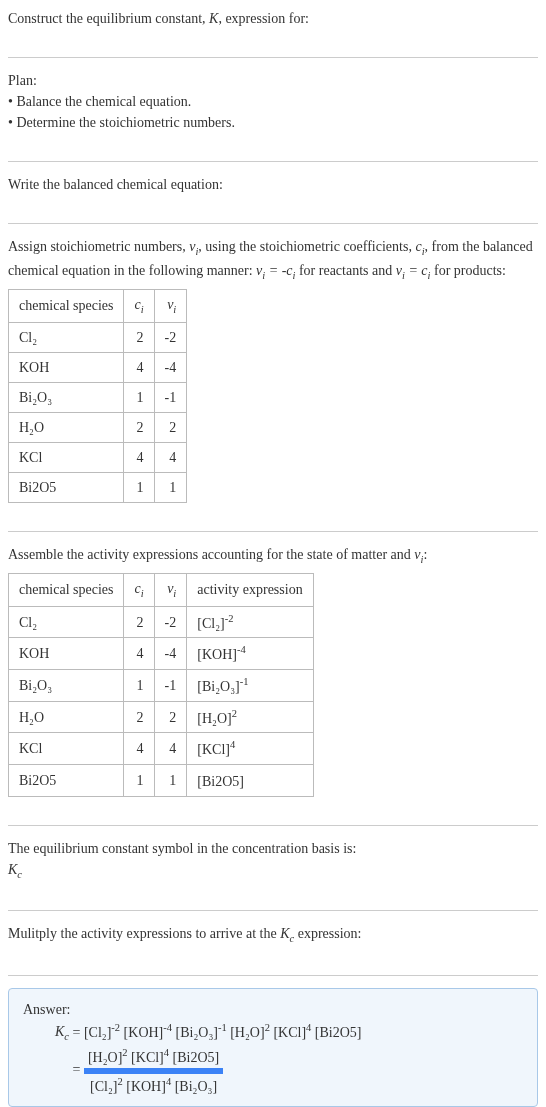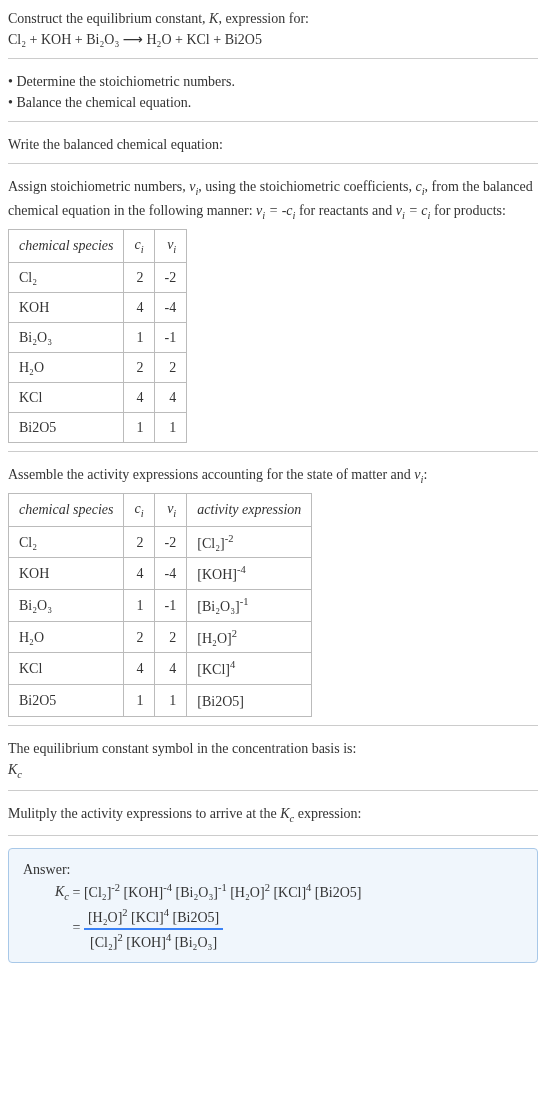--- a/index.html
+++ b/index.html
@@ -6,21 +6,21 @@
       font-family: Georgia, 'Times New Roman', serif;
       font-size: 14px;
       color: #333;
       margin: 0;
       padding: 8px;
       width: 530px;
       line-height: 1.5;
     }
     .section {
       border-bottom: 1px solid #ccc;
-      padding-bottom: 8px;
+      padding-bottom: 28px;
       margin-bottom: 12px;
     }
     .section:last-of-type {
       border-bottom: none;
     }
     .italic {
       font-style: italic;
     }
     .sub {
       vertical-align: sub;
@@ -35,61 +35,60 @@
       margin-top: 6px;
     }
     th, td {
       border: 1px solid #bbb;
       padding: 4px 10px;
       text-align: left;
       font-weight: normal;
     }
     th {
       background: #fff;
-      font-style: italic;
     }
     td.center, th.center {
       text-align: right;
     }
     .answer-box {
       border: 1px solid #a8c8e8;
       background: #f0f6fc;
       border-radius: 4px;
       padding: 10px 14px;
       margin-top: 4px;
     }
     .frac {
       display: inline-block;
       text-align: center;
       vertical-align: middle;
     }
     .frac .num {
       display: block;
-      border-bottom: 2px solid #3b82f6;
+      border-bottom: 6px solid #3b82f6;
       padding: 0 4px;
     }
     .frac .den {
       display: block;
       padding: 0 4px;
     }
     .indent {
       padding-left: 32px;
     }
   </style>
 </head>
 <body>
 
 <div class="section">
   <span>Construct the equilibrium constant, </span><span class="italic">K</span><span>, expression for:</span><br>
-  <span>Cl₂ + KOH + Bi₂O₃ ⟶ H₂O + KCl + Bi2O5</span>
-</div>
-
-<div class="section">
+</div>
+
+<div class="section">
+  <div>Plan:</div>
+  <div>• Balance the chemical equation.</div>
   <div>• Determine the stoichiometric numbers.</div>
-  <div>• Balance the chemical equation.</div>
 </div>
 
 <div class="section">
   <div>Write the balanced chemical equation:</div>
 </div>
 
 <div class="section">
   <div>
     <span>Assign stoichiometric numbers, </span><span class="italic">ν<span class="sub">i</span></span><span>, using the stoichiometric coefficients, </span><span class="italic">c<span class="sub">i</span></span><span>, from the balanced chemical equation in the following manner: </span><span class="italic">ν<span class="sub">i</span> = -c<span class="sub">i</span></span><span> for reactants and </span><span class="italic">ν<span class="sub">i</span> = c<span class="sub">i</span></span><span> for products:</span>
   </div>

